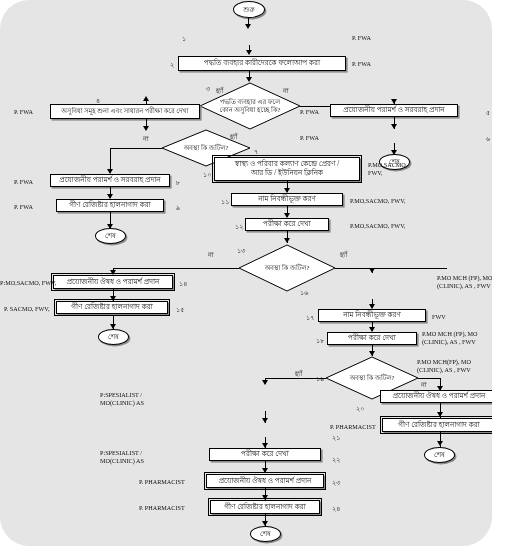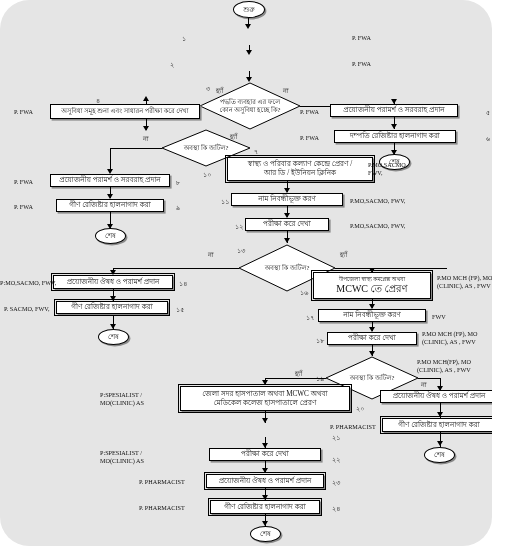--- a/index.html
+++ b/index.html
@@ -51,20 +51,23 @@
   </div>
   <div class="ln v" style="left:248px;top:18px;height:7px;"></div>
   <div class="arw down" style="left:245px;top:24px;"></div>
 
   <div class="num" style="left:182px;top:34px;">১</div>
   <div class="role" style="left:352px;top:34px;">P. FWA</div>
 
   <div class="ln v" style="left:249px;top:45px;height:7px;"></div>
   <div class="arw down" style="left:246px;top:50px;"></div>
 
+  <div class="node box" style="left:178px;top:56px;width:168px;height:15px;">
+    <span>পদ্ধতি ব্যবহার কারীদেরকে ফলোআপ করা</span>
+  </div>
   <div class="num" style="left:170px;top:60px;">২</div>
   <div class="role" style="left:352px;top:60px;">P. FWA</div>
 
   <div class="ln v" style="left:249px;top:71px;height:8px;"></div>
   <div class="arw down" style="left:246px;top:77px;"></div>
 
   <div class="node dia" style="left:199px;top:82px;width:102px;height:48px;">
     <svg class="shape" viewBox="0 0 102 48" preserveAspectRatio="none">
       <polygon points="51,1 101,24 51,47 1,24" fill="#fff" stroke="#000" stroke-width="1"></polygon>
     </svg>
@@ -94,23 +97,20 @@
 
   <div class="node box" style="left:330px;top:104px;width:128px;height:13px;">
     <span>প্রয়োজনীয় পরামর্শ ও সরবরাহ প্রদান</span>
   </div>
   <div class="num" style="left:486px;top:108px;">৫</div>
   <div class="role" style="left:300px;top:108px;">P. FWA</div>
 
   <div class="ln v" style="left:394px;top:117px;height:12px;"></div>
   <div class="arw down" style="left:391px;top:124px;"></div>
 
-  <div class="node box" style="left:334px;top:130px;width:122px;height:13px;">
-    <span>দম্পতি রেজিষ্টার হালনাগাদ করা</span>
-  </div>
   <div class="num" style="left:486px;top:134px;">৬</div>
   <div class="role" style="left:300px;top:134px;">P. FWA</div>
 
   <div class="ln v" style="left:394px;top:143px;height:11px;"></div>
   <div class="arw down" style="left:391px;top:150px;"></div>
 
   <div class="node term" style="left:379px;top:154px;width:31px;height:16px;">
     <span>শেষ</span>
   </div>
 
@@ -146,21 +146,21 @@
   <div class="num" style="left:176px;top:203px;">৯</div>
   <div class="role" style="left:14px;top:203px;">P. FWA</div>
 
   <div class="ln v" style="left:110px;top:212px;height:16px;"></div>
   <div class="arw down" style="left:107px;top:224px;"></div>
 
   <div class="node term" style="left:95px;top:228px;width:31px;height:16px;">
     <span>শেষ</span>
   </div>
 
-  <div class="node box dbl" style="left:227px;top:157px;width:146px;height:24px;">
+  <div class="node box dbl" style="left:214px;top:157px;width:146px;height:24px;">
     <span style="white-space:pre-line;">স্বাস্থ্য ও পরিবার কল্যাণ কেন্দ্রে প্রেরণ /
 আর ডি / ইউনিয়ন ক্লিনিক</span>
   </div>
   <div class="num" style="left:203px;top:170px;">১০</div>
   <div class="role" style="left:368px;top:161px;">P.MO,SACMO,
 FWV,</div>
 
   <div class="ln v" style="left:287px;top:181px;height:11px;"></div>
   <div class="arw down" style="left:284px;top:188px;"></div>
 
@@ -216,24 +216,20 @@
 
   <div class="ln v" style="left:113px;top:315px;height:14px;"></div>
   <div class="arw down" style="left:110px;top:324px;"></div>
 
   <div class="node term" style="left:98px;top:329px;width:31px;height:16px;">
     <span>শেষ</span>
   </div>
 
   <div class="ln v" style="left:372px;top:268px;height:5px;"></div>
   <div class="arw down" style="left:369px;top:268px;"></div>
-  <div class="node box dbl" style="left:313px;top:272px;width:118px;height:27px;flex-direction:column;gap:0;">
-    <span style="font-size:5.6px;">উপজেলা স্বাস্থ্য কমপ্লেক্স অথবা</span>
-    <span class="big">MCWC তে প্রেরণ</span>
-  </div>
   <div class="num" style="left:300px;top:288px;">১৬</div>
   <div class="role" style="left:437px;top:274px;">P.MO MCH (FP), MO
 (CLINIC), AS , FWV</div>
 
   <div class="ln v" style="left:372px;top:299px;height:9px;"></div>
   <div class="arw down" style="left:369px;top:304px;"></div>
 
   <div class="node box" style="left:318px;top:309px;width:108px;height:13px;">
     <span>নাম নিবন্ধীভূক্ত করণ</span>
   </div>
@@ -264,24 +260,20 @@
   <div class="lbl" style="left:421px;top:381px;">না</div>
 
   <div class="ln h" style="left:265px;top:378px;width:61px;"></div>
   <div class="ln v" style="left:265px;top:378px;height:6px;"></div>
   <div class="arw down" style="left:262px;top:380px;"></div>
 
   <div class="ln h" style="left:418px;top:378px;width:22px;"></div>
   <div class="ln v" style="left:440px;top:378px;height:12px;"></div>
   <div class="arw down" style="left:437px;top:386px;"></div>
 
-  <div class="node box dbl" style="left:180px;top:386px;width:170px;height:25px;">
-    <span style="white-space:pre-line;">জেলা সদর হাসপাতাল অথবা  MCWC  অথবা
-মেডিকেল কলেজ হাসপাতালে প্রেরণ</span>
-  </div>
   <div class="num" style="left:356px;top:404px;">২০</div>
   <div class="role" style="left:100px;top:391px;">P:SPESIALIST /
 MO(CLINIC) AS</div>
 
   <div class="ln v" style="left:265px;top:411px;height:12px;"></div>
   <div class="arw down" style="left:262px;top:418px;"></div>
 
   <div class="num" style="left:332px;top:433px;">২১</div>
   <div class="role" style="left:330px;top:423px;">P. PHARMACIST</div>
 

